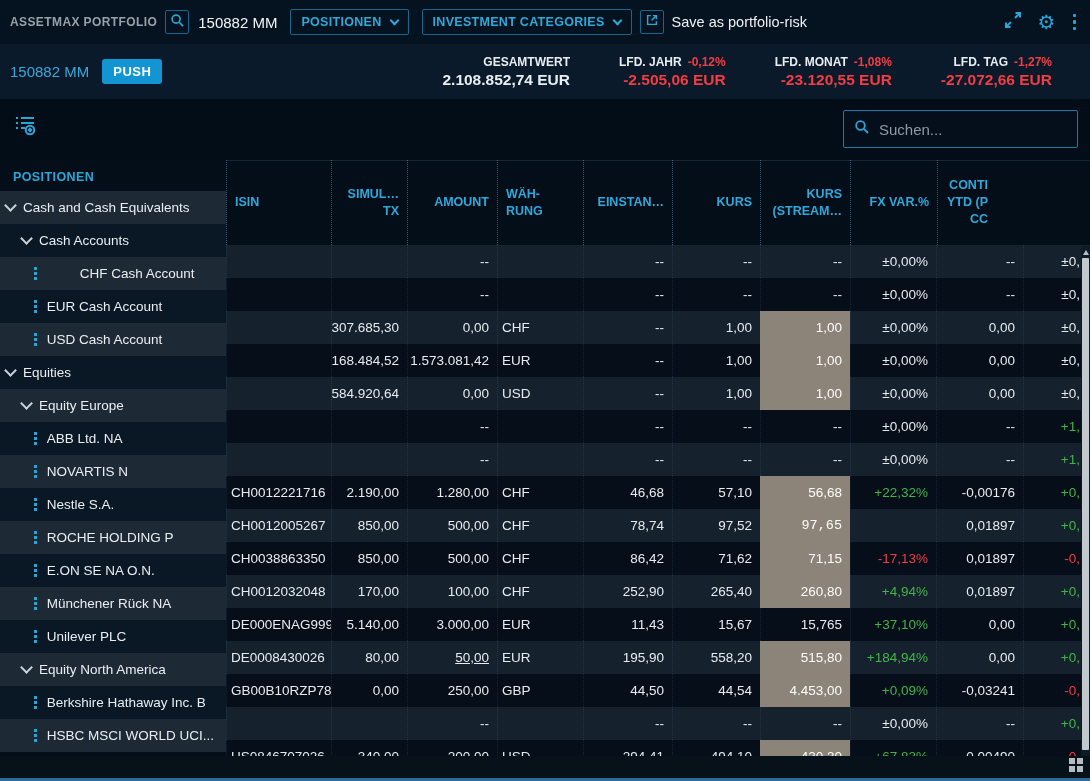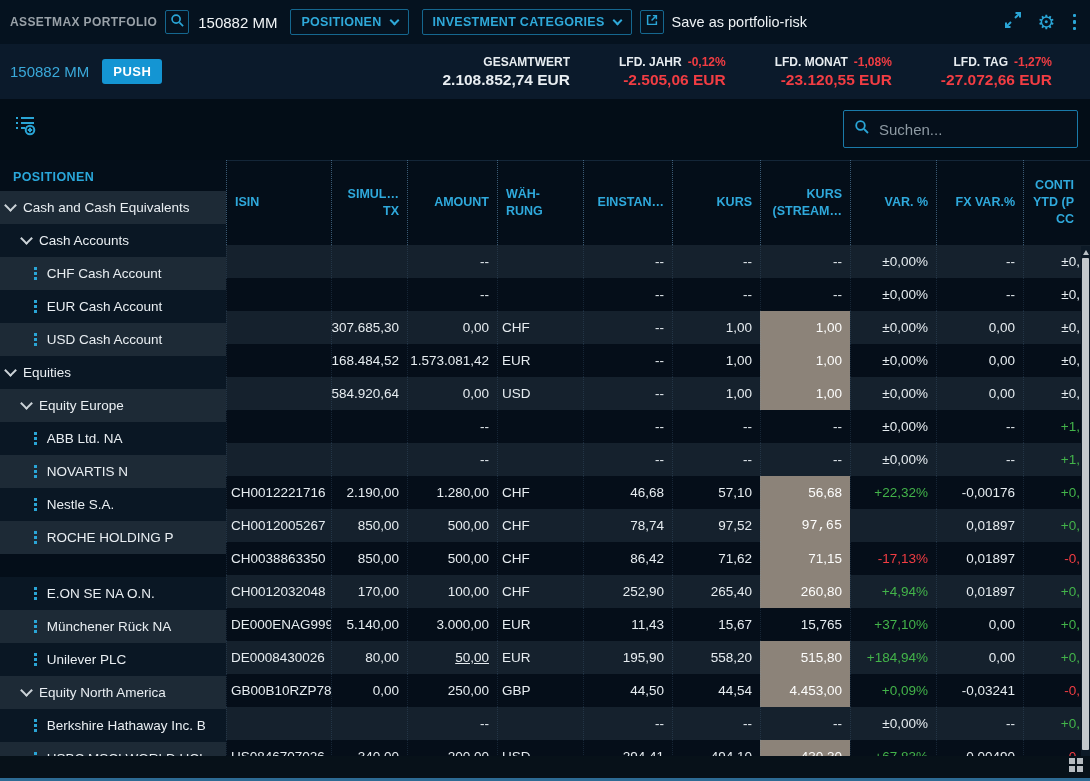--- a/index.html
+++ b/index.html
@@ -181,21 +181,21 @@
       <div class="sb-header">POSITIONEN</div>
       <div class="tree" id="tree">
           <div class="tree-row light" style="padding-left: 6px;">
             <i class="tchev"></i>
             <span>Cash and Cash Equivalents</span>
           </div>
           <div class="tree-row dark" style="padding-left: 22px;">
             <i class="tchev"></i>
             <span>Cash Accounts</span>
           </div>
-          <div class="tree-row light" style="padding-left: 34px;">
+          <div class="tree-row light" style="padding-left: 34px; gap: 33px;">
             <span class="tdots">
               <i></i>
               <i></i>
               <i></i>
             </span>
             <span>CHF Cash Account</span>
           </div>
           <div class="tree-row dark" style="padding-left: 34px;">
             <span class="tdots">
               <i></i>
@@ -245,21 +245,21 @@
             <span>Nestle S.A.</span>
           </div>
           <div class="tree-row light" style="padding-left: 34px;">
             <span class="tdots">
               <i></i>
               <i></i>
               <i></i>
             </span>
             <span>ROCHE HOLDING P</span>
           </div>
-          <div class="tree-row dark" style="padding-left: 34px; margin-top: 23px;">
+          <div class="tree-row dark" style="padding-left: 34px;">
             <span class="tdots">
               <i></i>
               <i></i>
               <i></i>
             </span>
             <span>E.ON SE NA O.N.</span>
           </div>
           <div class="tree-row light" style="padding-left: 34px;">
             <span class="tdots">
               <i></i>
@@ -303,21 +303,20 @@
           <div class="th l" style="width: 105px;">ISIN</div>
           <div class="th r" style="width: 76px;">SIMUL…
 TX</div>
           <div class="th r" style="width: 90px;">AMOUNT</div>
           <div class="th l" style="width: 86px;">WÄH-
 RUNG</div>
           <div class="th r" style="width: 89px;">EINSTAN…</div>
           <div class="th r" style="width: 88px;">KURS</div>
           <div class="th r" style="width: 90px;">KURS
 (STREAM…</div>
-          <div class="th r" style="width: 86px;">VAR. %</div>
           <div class="th r" style="width: 87px;">FX VAR.%</div>
           <div class="th r contrib-h" style="width: 67px;">CONTI
 YTD (P
 CC</div>
         </div>
       <div class="tbody" id="tbody">
           <div class="tr light">
             <div class="td l" style="width: 105px;"></div>
             <div class="td r" style="width: 76px;"></div>
             <div class="td r" style="width: 90px;">--</div>

